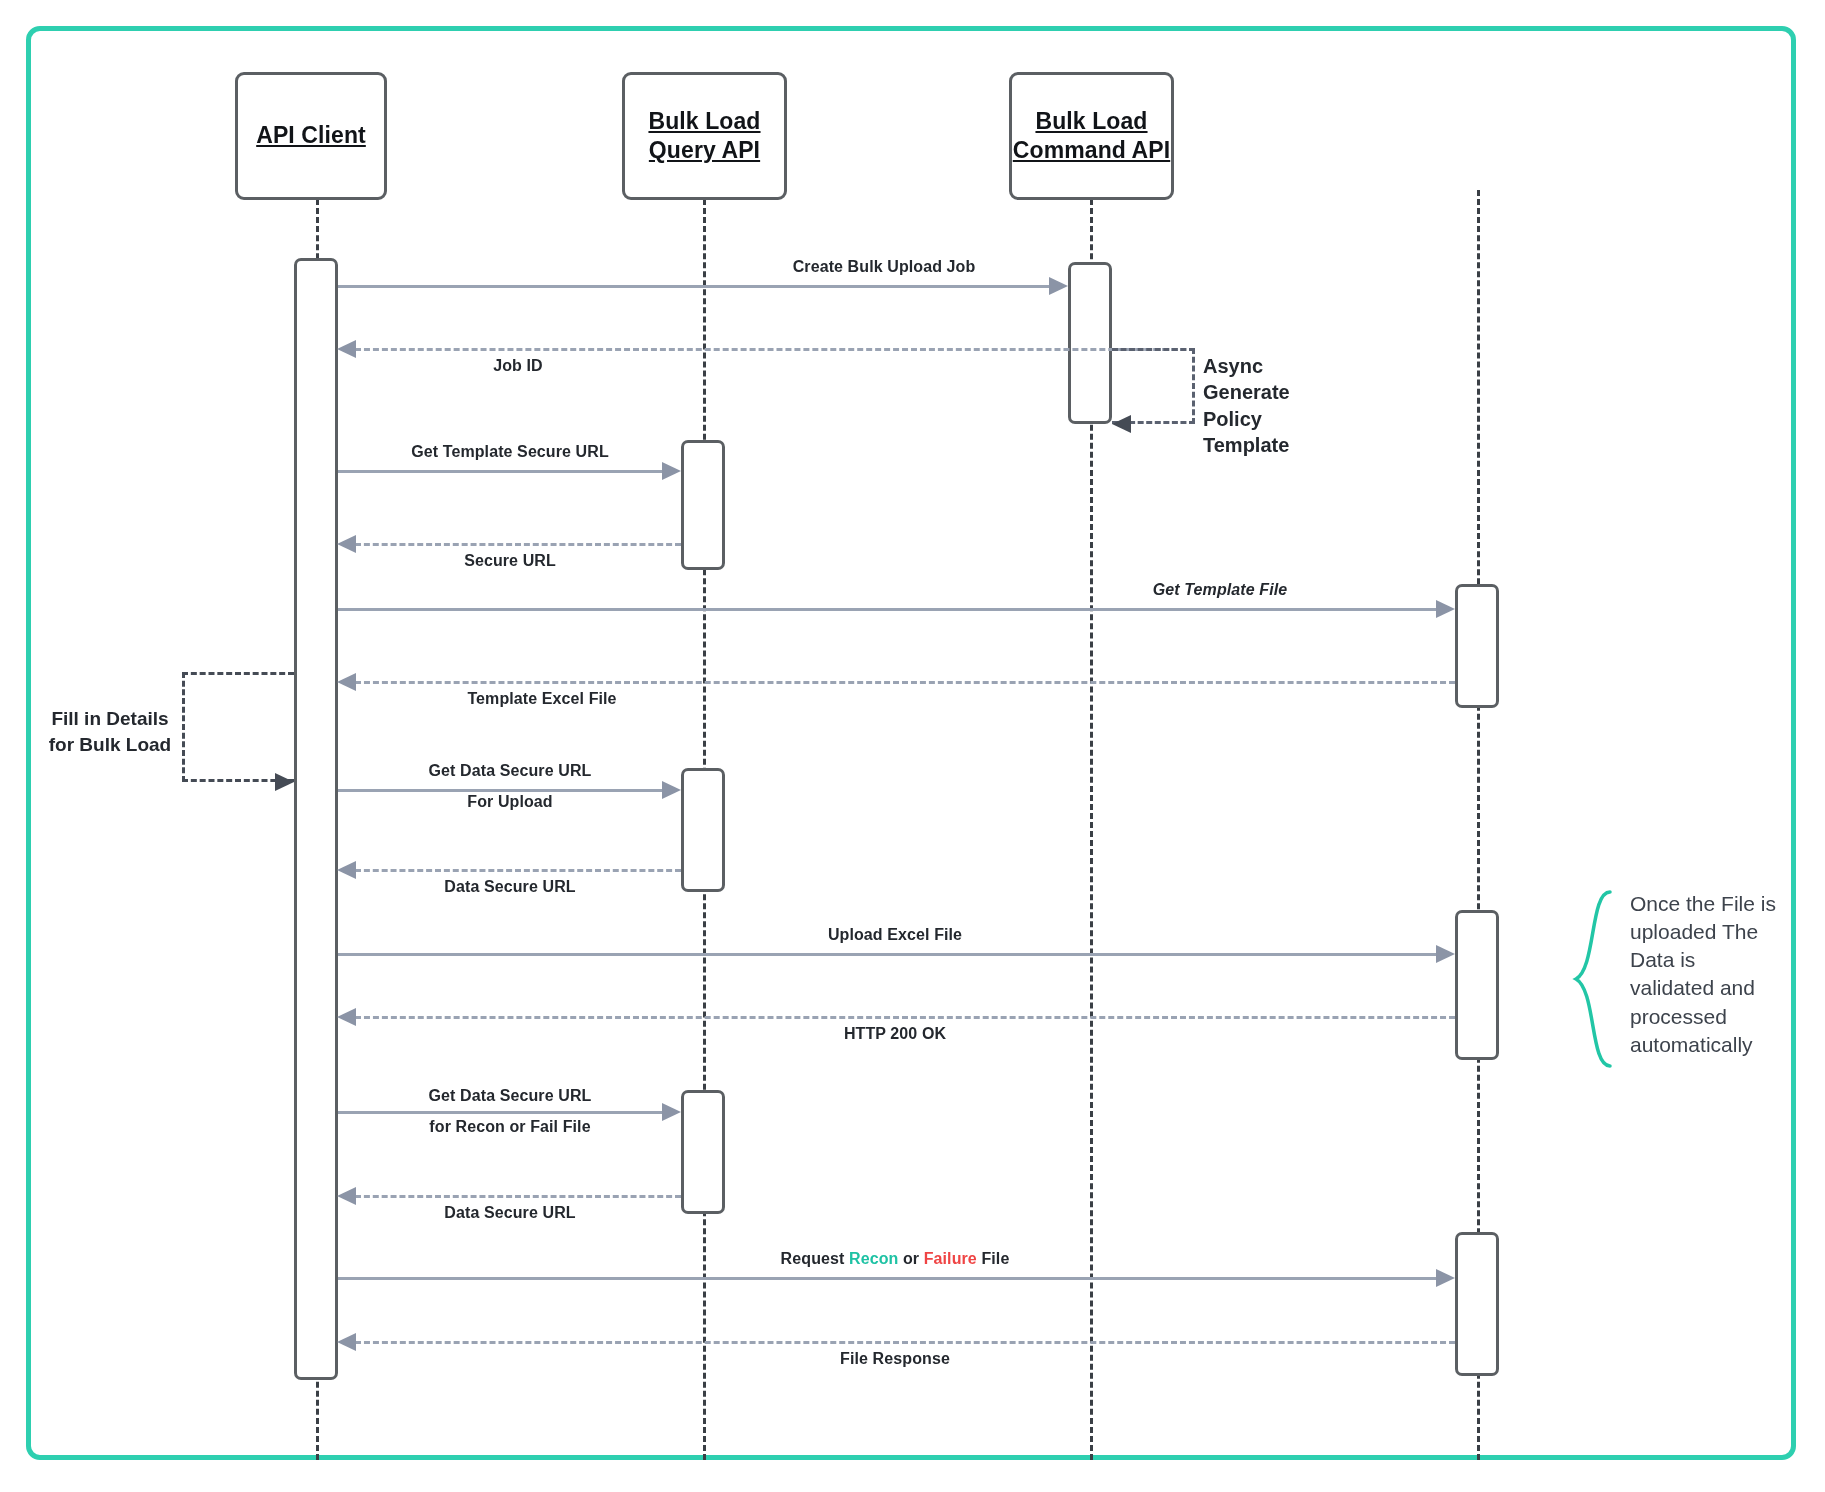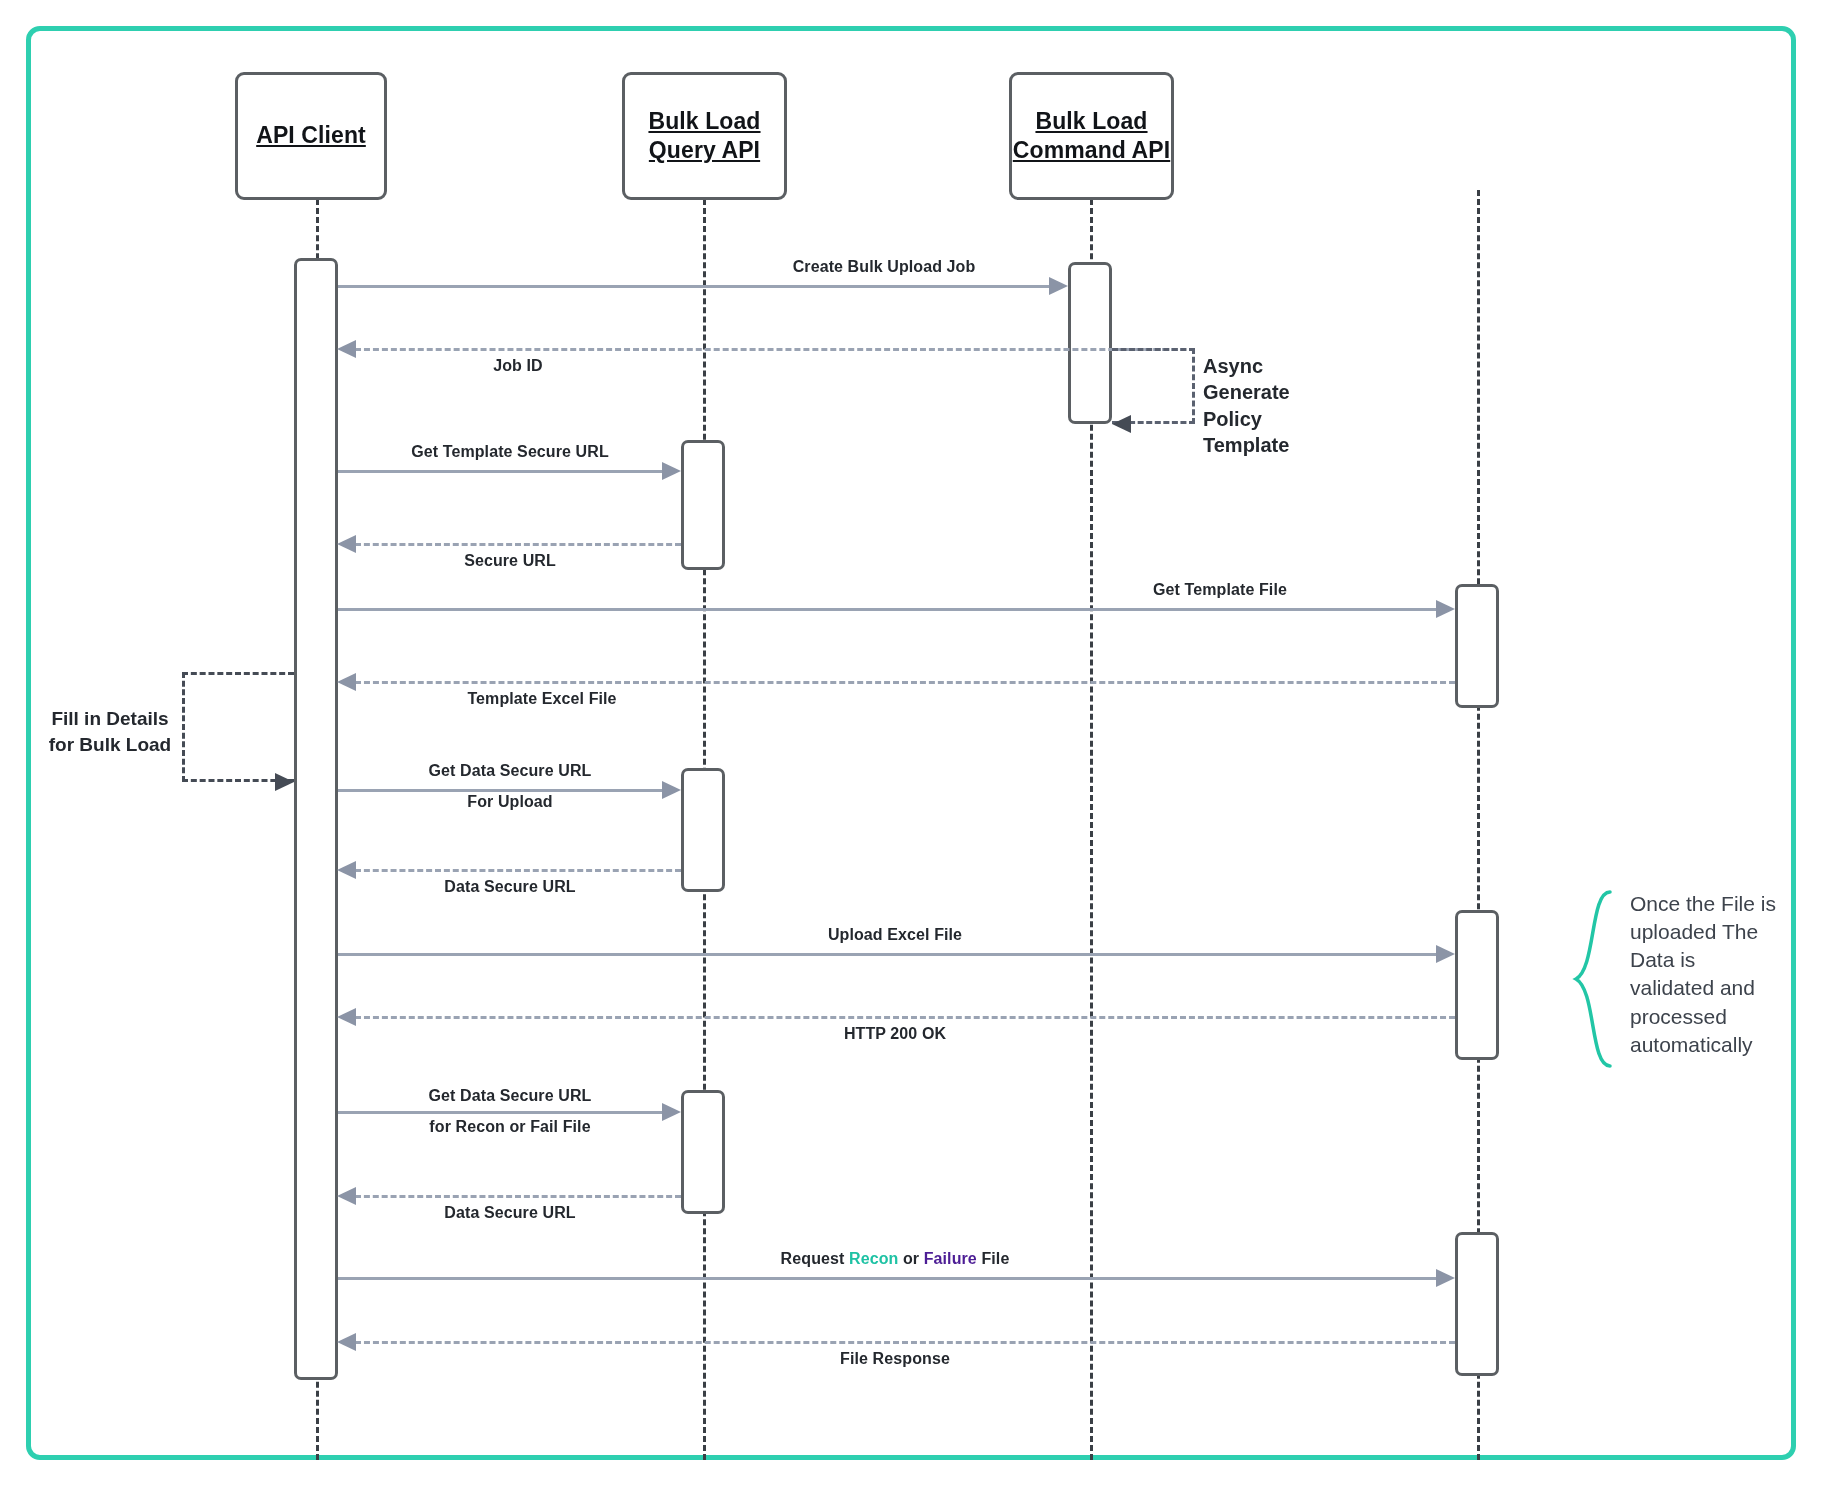--- a/index.html
+++ b/index.html
@@ -133,21 +133,21 @@
   }
   .brace-note {
     position: absolute;
     font-size: 21px;
     color: #3d434c;
     line-height: 1.34;
     white-space: pre-line;
   }
   .brace-svg { position: absolute; }
   .accent-teal { color: #1ec2a4; }
-  .accent-red  { color: #4c1d95; text-align: center; }
+  .accent-red  { color: #ef4444; text-align: center; }
 </style>
 </head>
 <body>
 
 <div id="canvas">
 
   <div id="frame"></div>
 
   <div class="lifeline" style="left:316px; top:190px; height:1270px;"></div>
   <div class="lifeline" style="left:703px; top:190px; height:1270px;"></div>
@@ -203,21 +203,21 @@
   <div class="msg-line solid" style="left:338px; top:470px; width:325px;"></div>
   <div class="arrow-head right" style="left:662px; top:462px;"></div>
   <div class="msg-label center" style="left:510px; top:443px;">Get Template Secure URL</div>
 
   <div class="msg-line dashed" style="left:355px; top:543px; width:326px;"></div>
   <div class="arrow-head left" style="left:337px; top:535px;"></div>
   <div class="msg-label center" style="left:510px; top:552px;">Secure URL</div>
 
   <div class="msg-line solid" style="left:338px; top:608px; width:1099px;"></div>
   <div class="arrow-head right" style="left:1436px; top:600px;"></div>
-  <div class="msg-label center" style="left:1220px; top:581px;">Get Template File</div>
+  <div class="msg-label center" style="left:1220px; top:581px;font-style:italic;">Get Template File</div>
 
   <div class="msg-line dashed" style="left:355px; top:681px; width:1100px;"></div>
   <div class="arrow-head left" style="left:337px; top:673px;"></div>
   <div class="msg-label center" style="left:531px; top:690px;margin-left:11px;">Template Excel File</div>
 
   <div class="selfloop left-side" style="left:182px; top:672px; width:112px; height:110px;"></div>
   <div class="arrow-head dark-right" style="left:275px; top:773px;"></div>
   <div class="note-text" style="left:40px; top:706px; width:140px;">Fill in Details
 for Bulk Load</div>
 

